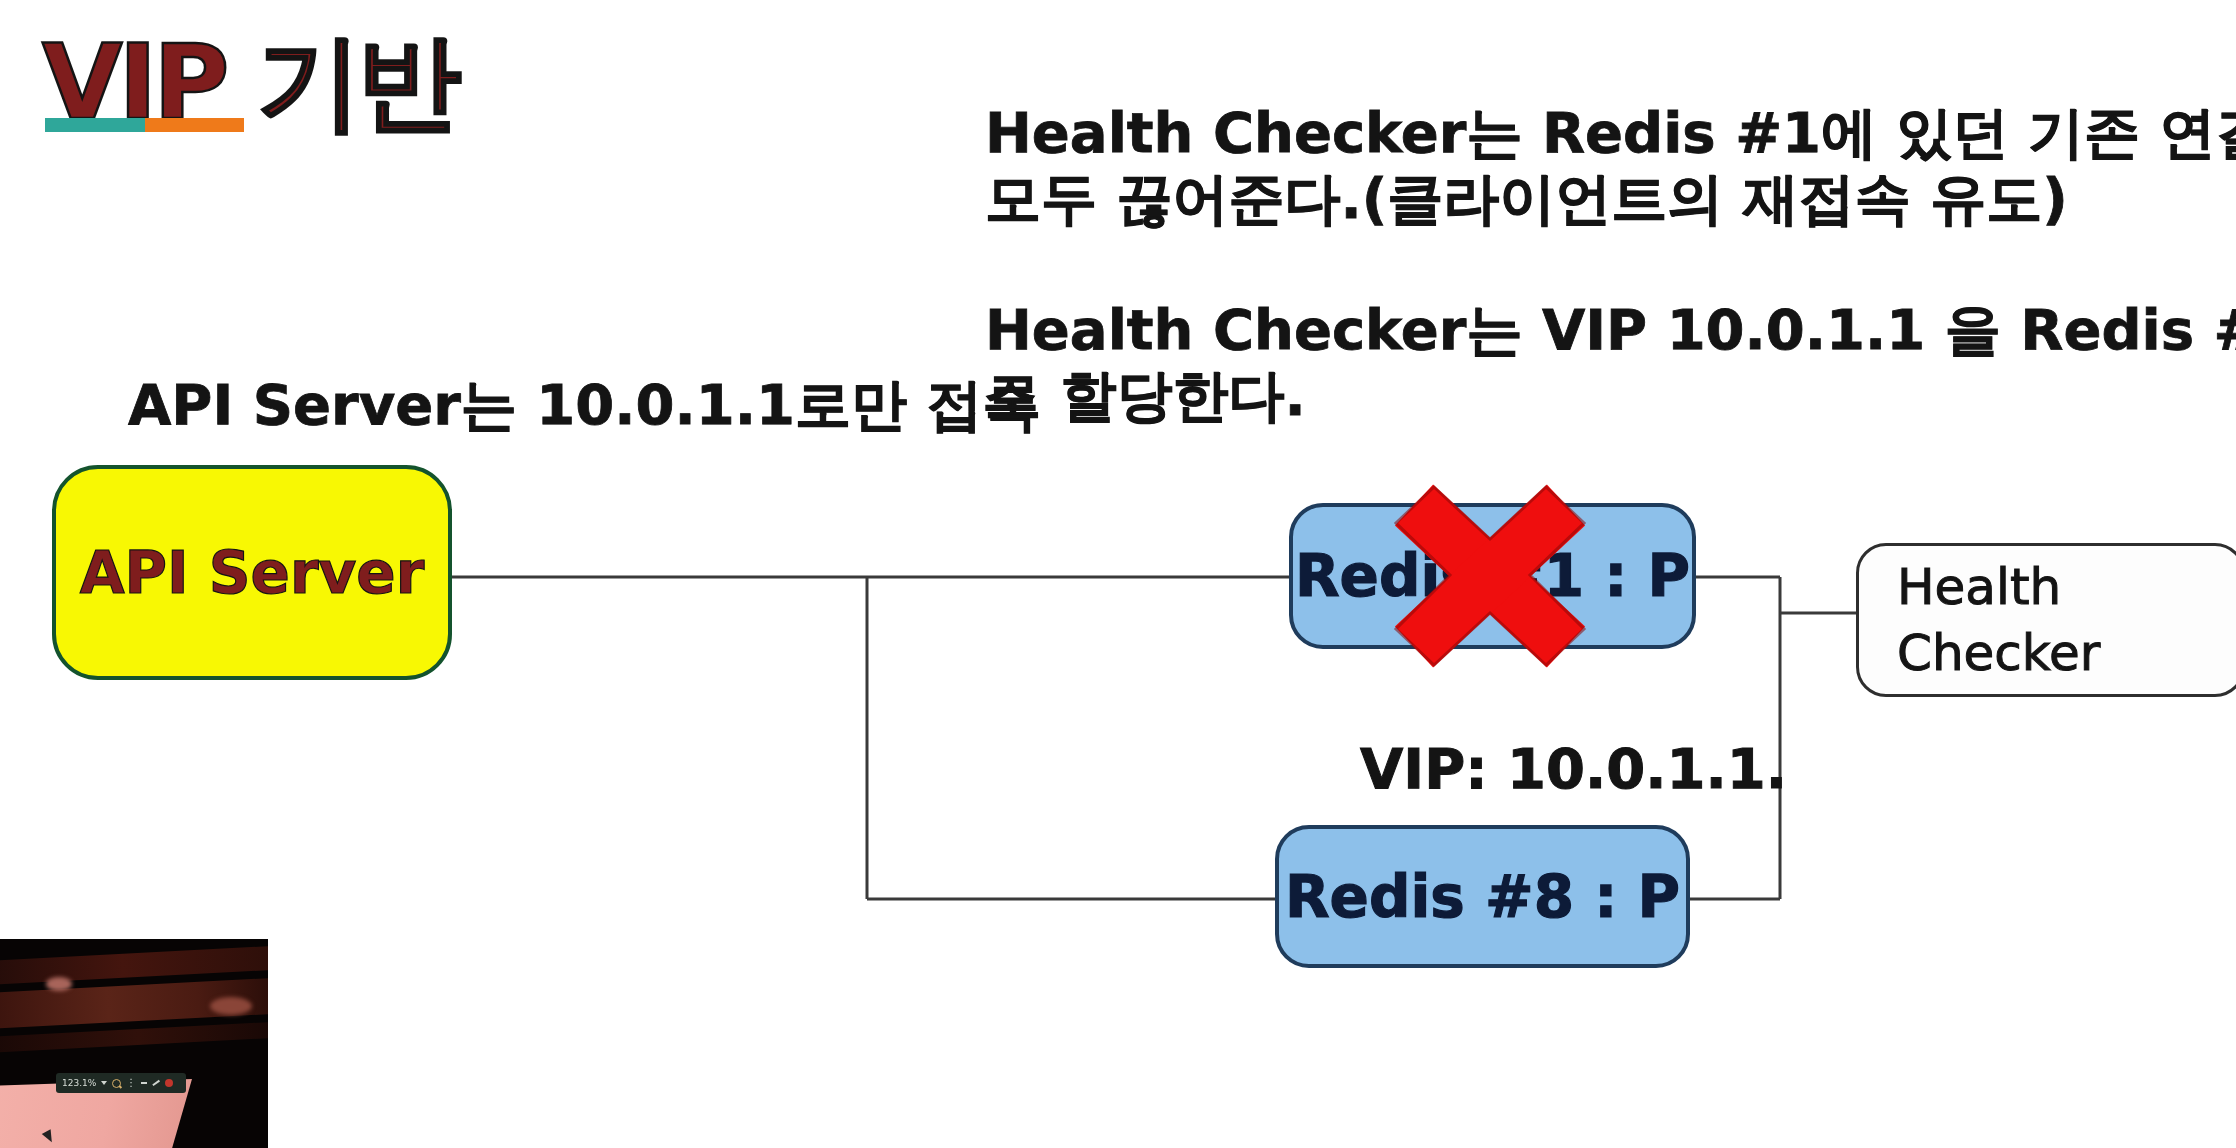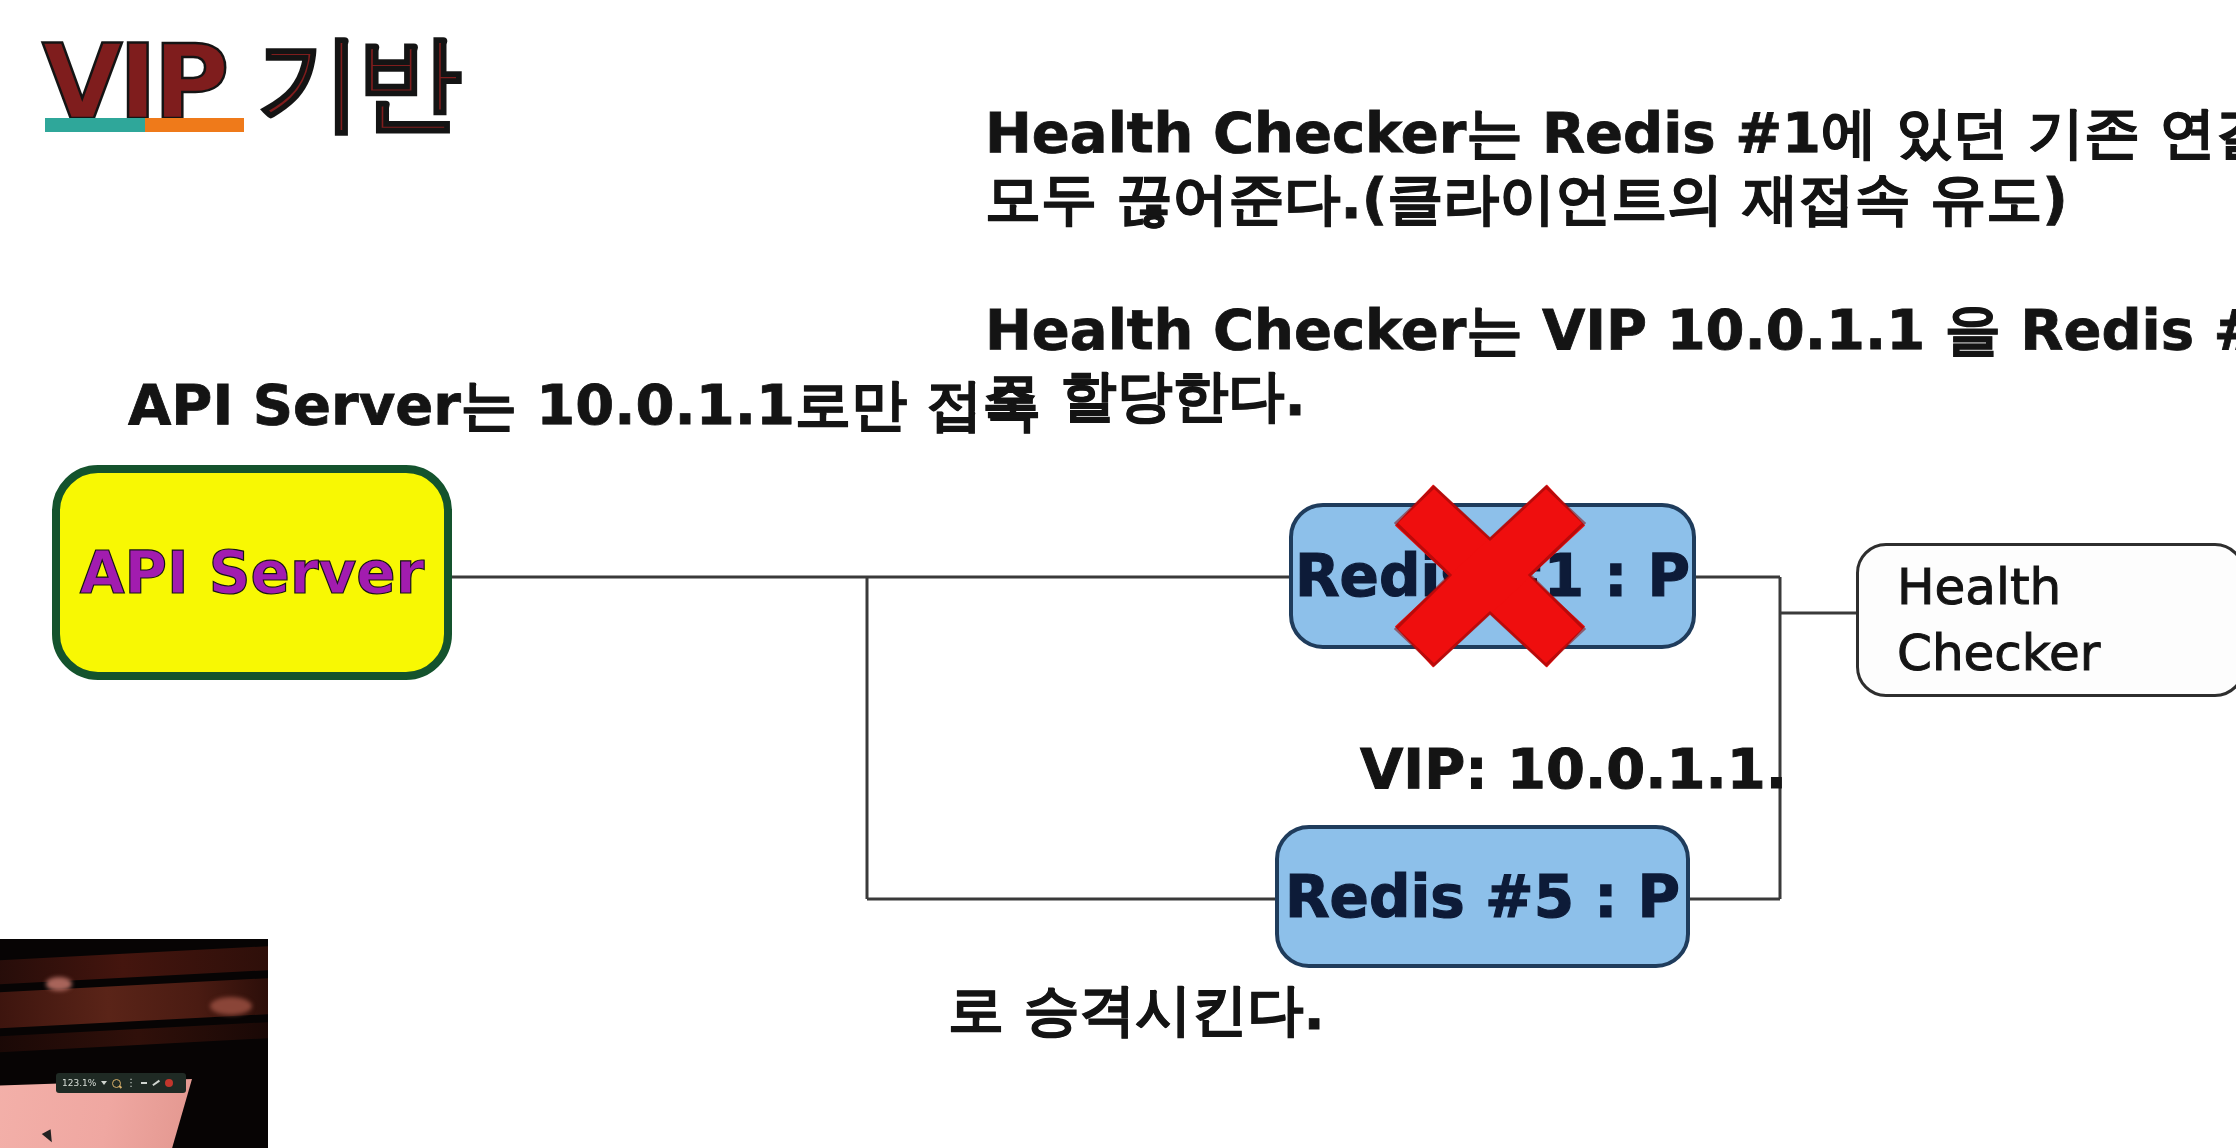--- a/index.html
+++ b/index.html
@@ -31,22 +31,22 @@
   }
 
   
   .node{
     display:flex;align-items:center;justify-content:center;
     box-sizing:border-box;
     font-weight:bold;white-space:nowrap;
   }
   .node-api{
     left:52px;top:465px;width:400px;height:215px;
-    border:8px solid #14532d;border-radius:46px;
-    font-size:58px;color:#a21caf;
+    border:4px solid #14532d;border-radius:46px;
+    font-size:58px;color:#7f1d1d;
     -webkit-text-stroke:1.2px #141414;
   }
   .node-redis{
     border:4px solid #1f3c5c;border-radius:34px;
     font-size:58px;color:#0d1b38;
     -webkit-text-stroke:1.2px #0d1b38;
   }
   .node-redis1{left:1289px;top:503px;width:407px;height:146px;}
   .node-redis2{left:1275px;top:825px;width:415px;height:143px;}
   .node-hc{
@@ -142,30 +142,29 @@
       <path d="M174,22 L22,164"></path>
     </g>
     <g fill="none" stroke-width="3" stroke="#8c0808">
       <path d="M42,4 L98,56 L154,4 L192,40 L138,92 L192,146 L154,182 L98,130 L42,182 L4,146 L58,92 L4,40 Z" opacity="0.55"></path>
     </g>
   </svg>
 
   <div class="abs vip-label">VIP: 10.0.1.1.</div>
 
   <div class="abs node node-redis node-redis2" style="background-color: rgb(141, 192, 234);">
-    <span>Redis #5 : P</span>
+    <span>Redis #8 : P</span>
   </div>
 
   <div class="abs node-hc" style="background-color: rgb(253, 253, 253);">
     <div>Health</div>
     <div>Checker</div>
   </div>
 
   <div class="abs note" style="left:948px;top:977px;">
-    <div>로 승격시킨다.</div>
   </div>
 
   <div class="abs photo">
     <div class="abs beam beam1"></div>
     <div class="abs beam beam2"></div>
     <div class="abs beam beam3"></div>
     <div class="abs blob" style="left:46px;top:38px;width:26px;height:14px;background:#a8645a;"></div>
     <div class="abs blob" style="left:210px;top:58px;width:42px;height:18px;background:#8a4538;"></div>
     <div class="abs screen"></div>
     <div class="abs toolbar">

